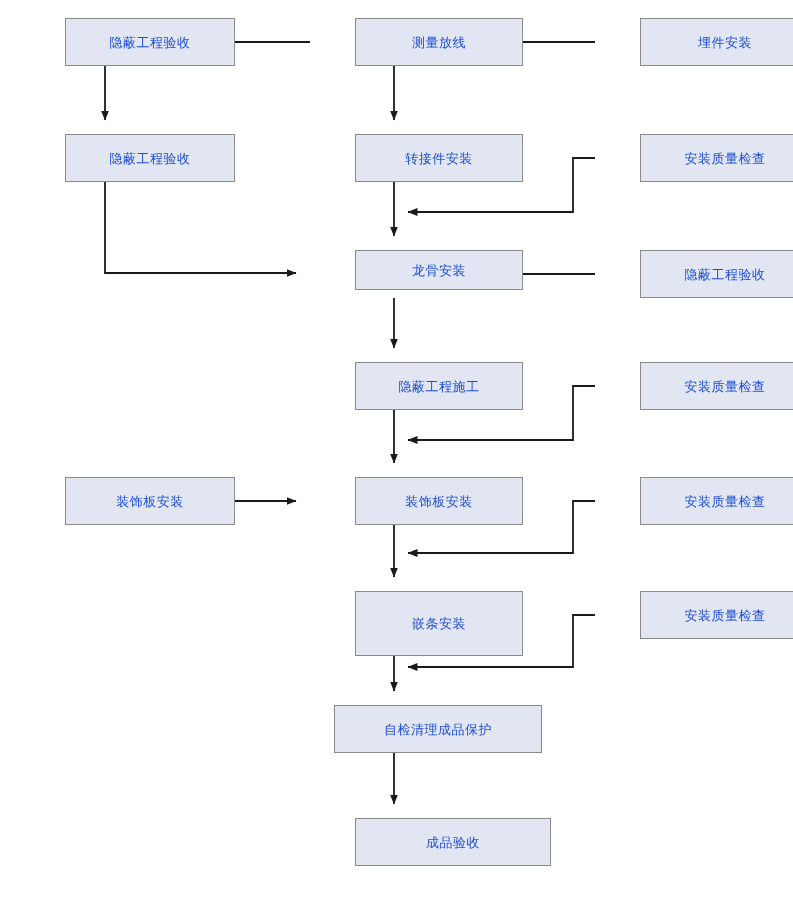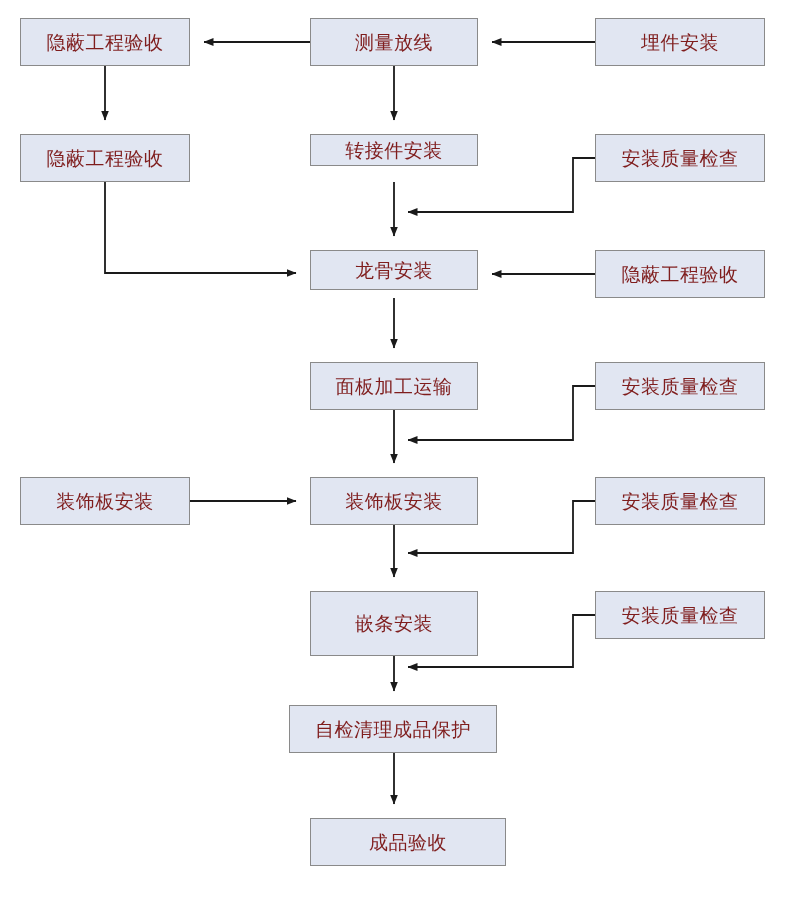--- a/index.html
+++ b/index.html
@@ -27,26 +27,27 @@
     height: 900px;
   }
   .node-box {
     position: absolute;
     box-sizing: border-box;
     background: #e1e6f2;
     border: 1px solid #8a8a8a;
     display: flex;
     align-items: center;
     justify-content: center;
-    color: #7f1d1d;
-    font-size: 19px;
+    color: #1d4ed8;
+    font-size: 13px;
     letter-spacing: 0.5px;
     line-height: 1;
     white-space: nowrap;
     user-select: none;
+    margin-left: 45px;
   }
   .node-label {
     display: block;
     text-align: center;
   }
 </style>
 </head>
 <body>
 
 <div id="flow-root">
@@ -106,38 +107,38 @@
   </div>
 
   <div class="node-box" style="left:595px; top:18px;  width:170px; height:48px;">
     <span class="node-label">埋件安装</span>
   </div>
 
   <div class="node-box" style="left:20px;  top:134px; width:170px; height:48px;">
     <span class="node-label">隐蔽工程验收</span>
   </div>
 
-  <div class="node-box" style="left:310px; top:134px; width:168px; height:32px;">
+  <div class="node-box" style="left:310px; top:134px; width:168px; height:48px;">
     <span class="node-label">转接件安装</span>
   </div>
 
   <div class="node-box" style="left:595px; top:134px; width:170px; height:48px;">
     <span class="node-label">安装质量检查</span>
   </div>
 
   <div class="node-box" style="left:310px; top:250px; width:168px; height:40px;">
     <span class="node-label">龙骨安装</span>
   </div>
 
   <div class="node-box" style="left:595px; top:250px; width:170px; height:48px;">
     <span class="node-label">隐蔽工程验收</span>
   </div>
 
   <div class="node-box" style="left:310px; top:362px; width:168px; height:48px;">
-    <span class="node-label">面板加工运输</span>
+    <span class="node-label">隐蔽工程施工</span>
   </div>
 
   <div class="node-box" style="left:595px; top:362px; width:170px; height:48px;">
     <span class="node-label">安装质量检查</span>
   </div>
 
   <div class="node-box" style="left:20px;  top:477px; width:170px; height:48px;">
     <span class="node-label">装饰板安装</span>
   </div>
 

